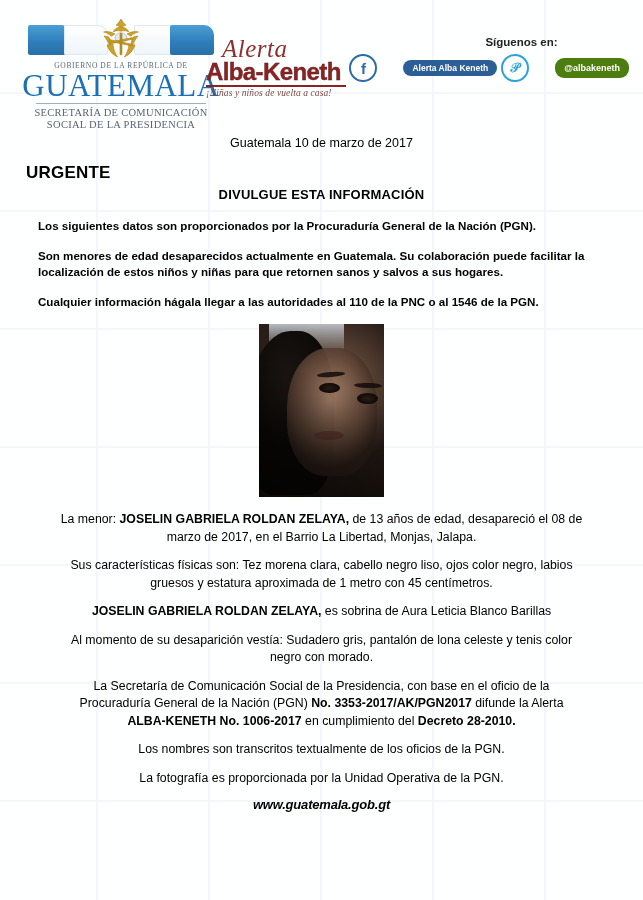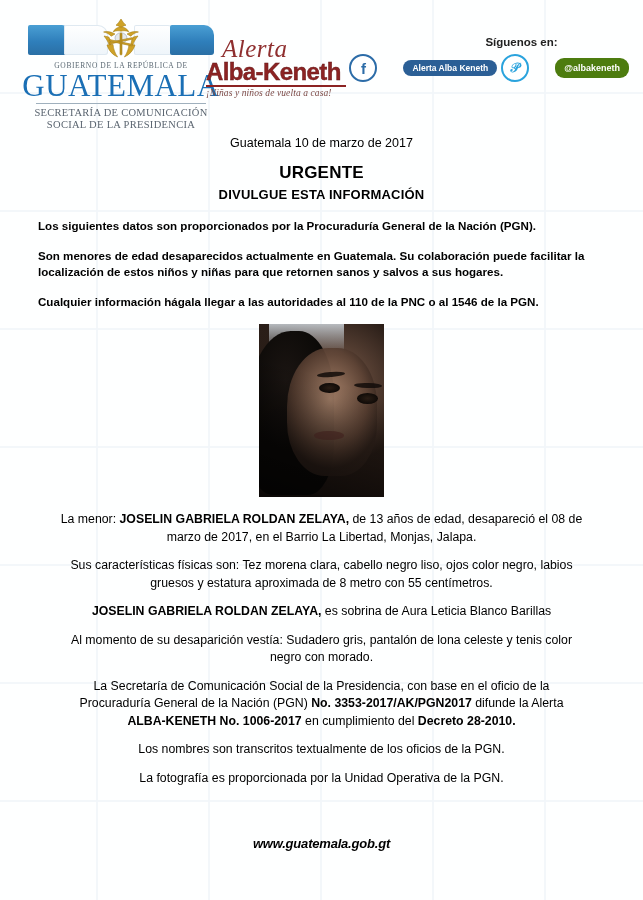--- a/index.html
+++ b/index.html
@@ -214,25 +214,25 @@
   .pill.tw { background: #4d7c0f; font-size: 9px; padding: 5px 9px; }
 
   
   .datetitle {
     text-align: center;
     font-size: 12.5px;
     font-weight: normal;
     margin-top: 18px;
   }
   .urgente {
-    text-align: center;
     font-size: 17px;
     font-weight: bold;
     margin-top: 13px;
     letter-spacing: .2px;
+    margin-left: 26px;
   }
   .divulgue {
     text-align: center;
     font-size: 13px;
     font-weight: bold;
     margin-top: 4px;
     letter-spacing: .2px;
   }
 
   
@@ -331,21 +331,21 @@
     line-height: 17.5px;
     text-align: center;
   }
   .body-text p { margin: 0 0 11px 0; }
   .body-text b { font-weight: bold; }
 
   .footer {
     position: absolute;
     left: 0;
     right: 0;
-    top: 836px;
+    top: 797px;
     text-align: center;
     font-size: 13px;
     font-weight: bold;
     font-style: italic;
     letter-spacing: -.2px;
   }
 </style>
 </head>
 <body>
 
@@ -435,21 +435,21 @@
         <div class="eye e1"></div>
         <div class="eye e2"></div>
         <div class="mouth"></div>
         <div class="shade"></div>
       </div>
     </div>
 
     <div class="body-text">
       <p><span>La menor: </span><b>JOSELIN GABRIELA ROLDAN ZELAYA,</b><span> de 13 años de edad, desapareció el 08 de marzo de 2017, en el Barrio La Libertad, Monjas, Jalapa.</span></p>
 
-      <p>Sus características físicas son: Tez morena clara, cabello negro liso, ojos color negro, labios gruesos y estatura aproximada de 8 metro con 55 centímetros.</p>
+      <p>Sus características físicas son: Tez morena clara, cabello negro liso, ojos color negro, labios gruesos y estatura aproximada de 1 metro con 45 centímetros.</p>
 
       <p><b>JOSELIN GABRIELA ROLDAN ZELAYA,</b><span> es sobrina de Aura Leticia Blanco Barillas</span></p>
 
       <p>Al momento de su desaparición vestía: Sudadero gris, pantalón de lona celeste y tenis color negro con morado.</p>
 
       <p><span>La Secretaría de Comunicación Social de la Presidencia, con base en el oficio de la Procuraduría General de la Nación (PGN) </span><b>No. 3353-2017/AK/PGN2017</b><span> difunde la Alerta </span><b>ALBA-KENETH No. 1006-2017</b><span> en cumplimiento del </span><b>Decreto 28-2010.</b></p>
 
       <p>Los nombres son transcritos textualmente de los oficios de la PGN.</p>
       <p>La fotografía es proporcionada por la Unidad Operativa de la PGN.</p>
     </div>

